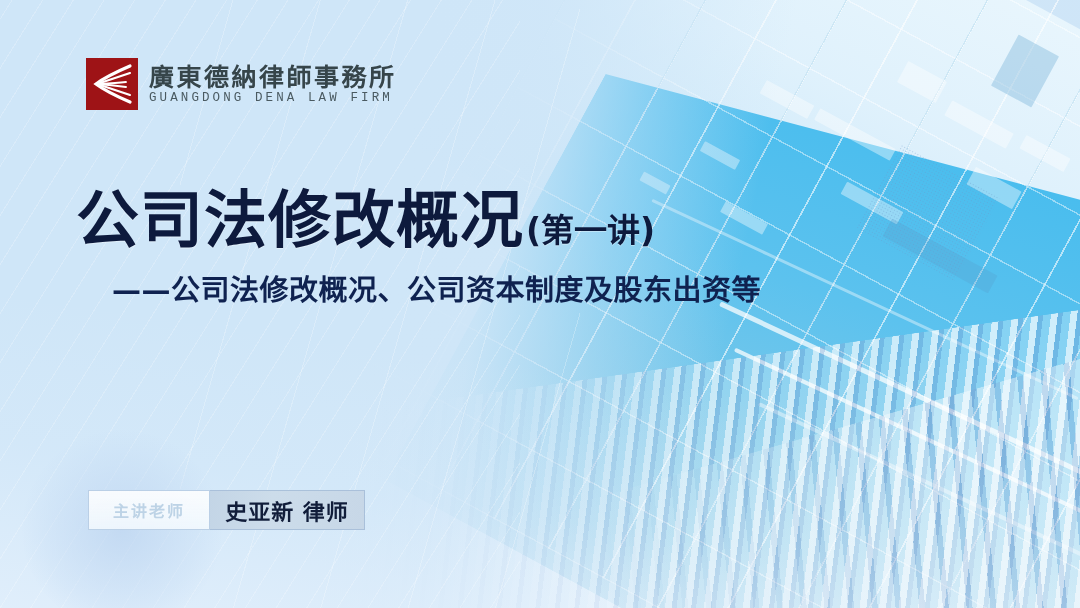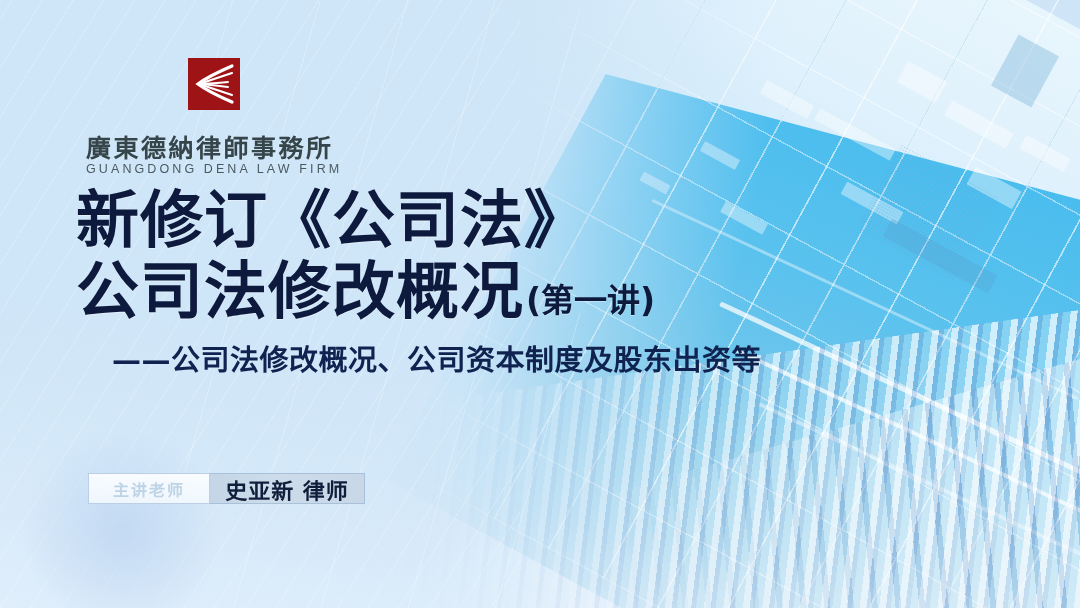--- a/index.html
+++ b/index.html
@@ -108,34 +108,34 @@
         transparent 1px,transparent 84px);
     opacity:.55;
   }
   
   .glow{
     position:absolute;left:22px;top:430px;width:200px;height:200px;border-radius:50%;
     background:radial-gradient(circle,rgba(188,212,240,.75) 0%,rgba(200,222,245,.35) 55%,rgba(207,230,248,0) 72%);
   }
 
   
-  .logo{position:absolute;left:86px;top:58px;display:flex;align-items:center;gap:25px;flex-direction:column;}
+  .logo{position:absolute;left:86px;top:58px;display:flex;align-items:center;gap:11px;}
   .logo-mark{
     position:relative;width:52px;height:52px;flex:0 0 auto;
     background:#9e1316;
   }
   .logo-mark svg{position:absolute;inset:0;width:100%;height:100%;}
   .logo-text{display:flex;flex-direction:column;gap:1px;}
   .logo-cn{
     font-family:"DejaVu Serif","Liberation Serif",serif;
     font-size:25px;font-weight:700;color:#36454a;
     letter-spacing:2.5px;line-height:1.08;white-space:nowrap;
   }
   .logo-en{
-    font-family:Liberation Sans, sans-serif;
+    font-family:Liberation Mono, monospace;
     font-size:12.5px;color:#4a5a61;letter-spacing:3.1px;
     white-space:nowrap;line-height:1;
   }
 
   
   .titles{position:absolute;left:76px;top:186px;}
   .t-line1,.t-line2{
     font-family:"DejaVu Sans","Liberation Sans",sans-serif;
     font-weight:700;color:#0d1a3d;
     font-size:63px;line-height:1.12;letter-spacing:1px;
@@ -149,22 +149,22 @@
   }
   .t-line3{
     margin-top:9px;
     font-family:"DejaVu Sans","Liberation Sans",sans-serif;
     font-weight:700;color:#0f2250;
     font-size:29px;letter-spacing:.5px;white-space:nowrap;margin-left:36px;
   }
 
   
   .badge{
-    position:absolute;left:88px;top:473px;
-    display:flex;align-items:stretch;height:31px;
+    position:absolute;left:88px;top:490px;
+    display:flex;align-items:stretch;height:40px;
   }
   .badge-label{
     display:flex;align-items:center;justify-content:center;
     width:122px;
     background:linear-gradient(180deg,rgba(255,255,255,.88) 0%,rgba(246,251,255,.82) 100%);
     border:1px solid rgba(176,200,226,.85);
     font-size:16px;font-weight:700;letter-spacing:2px;
     color:#bdd3e6;
     font-family:"DejaVu Sans","Liberation Sans",sans-serif;
   }
@@ -229,21 +229,20 @@
         <path d="M40 29 C30 27.5, 20 26.5, 11 26" fill="none" stroke="#ffffff" stroke-width="1.8" stroke-linecap="round"></path>
       </svg>
     </div>
     <div class="logo-text">
       <div class="logo-cn">廣東德納律師事務所</div>
       <div class="logo-en">GUANGDONG DENA LAW FIRM</div>
     </div>
   </div>
 
   <div class="titles">
-    <div class="t-line1">新修订《公司法》</div>
     <div class="t-line2">
       <span>公司法修改概况</span>
       <span class="t-sub-paren">(第一讲)</span>
     </div>
     <div class="t-line3">——公司法修改概况、公司资本制度及股东出资等</div>
   </div>
 
   <div class="badge">
     <div class="badge-label">主讲老师</div>
     <div class="badge-name">史亚新 律师</div>

